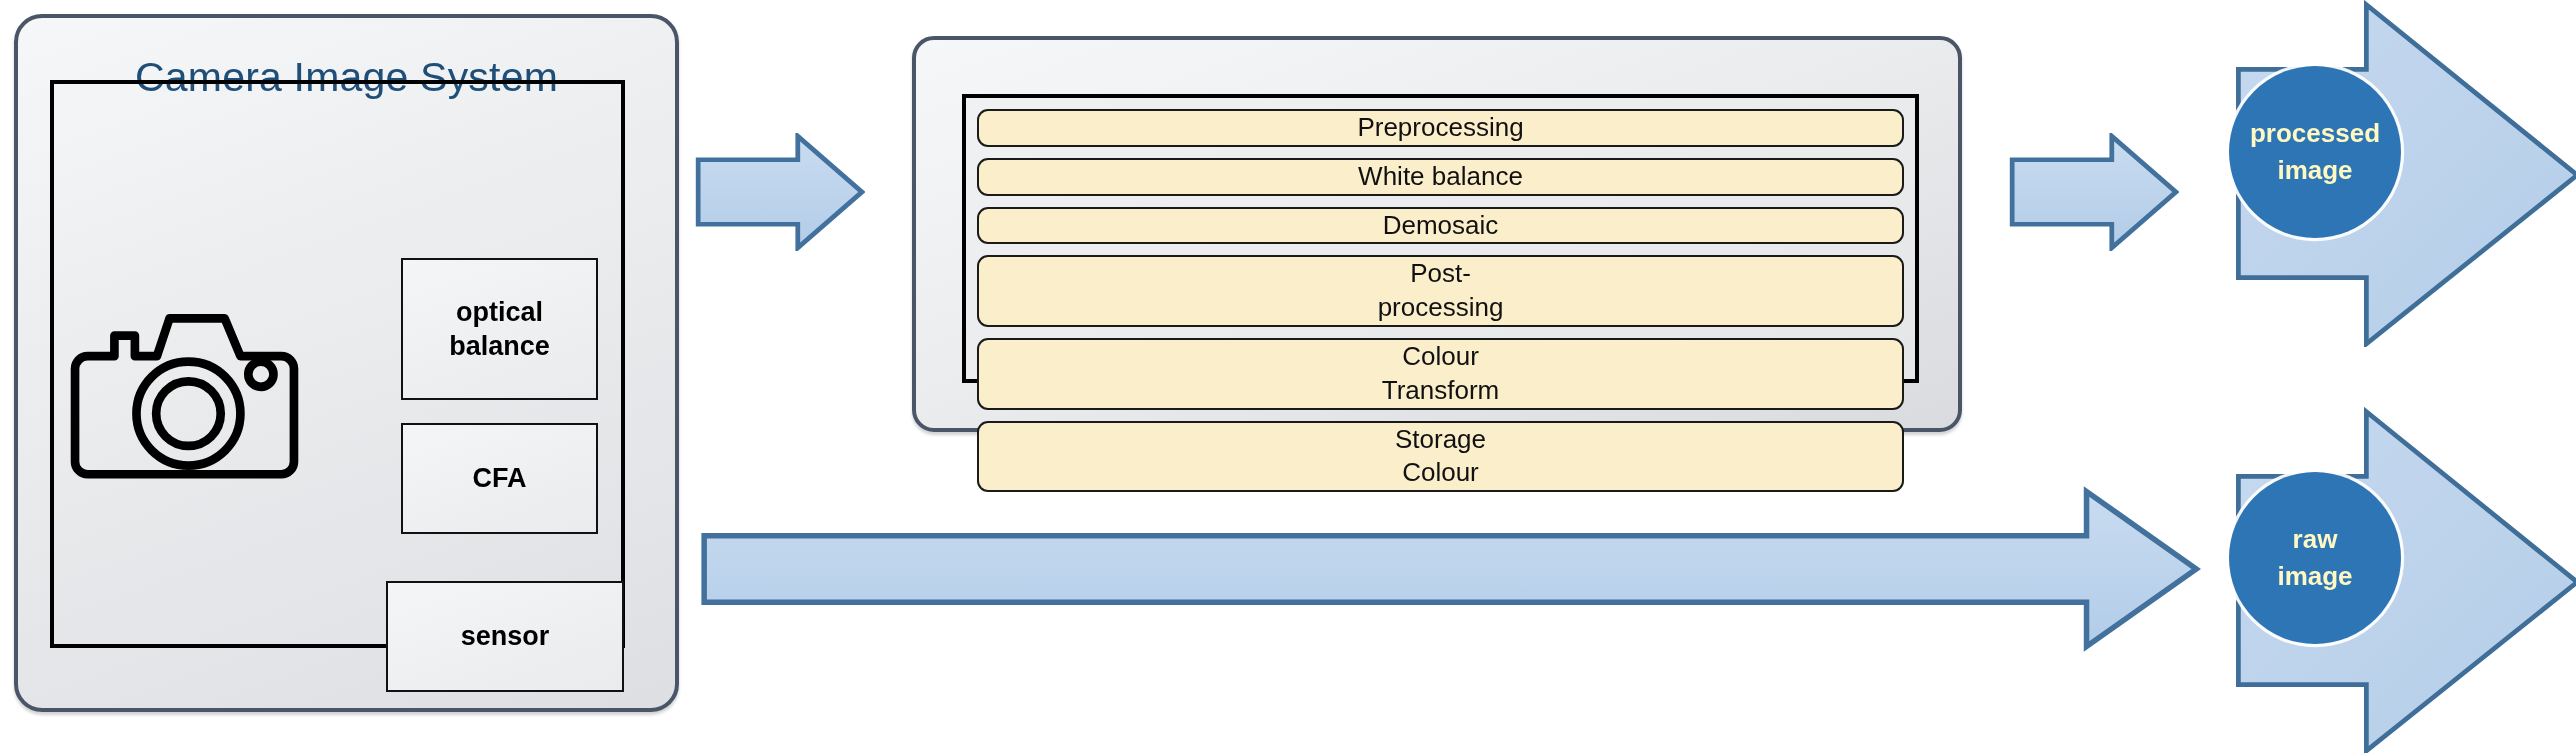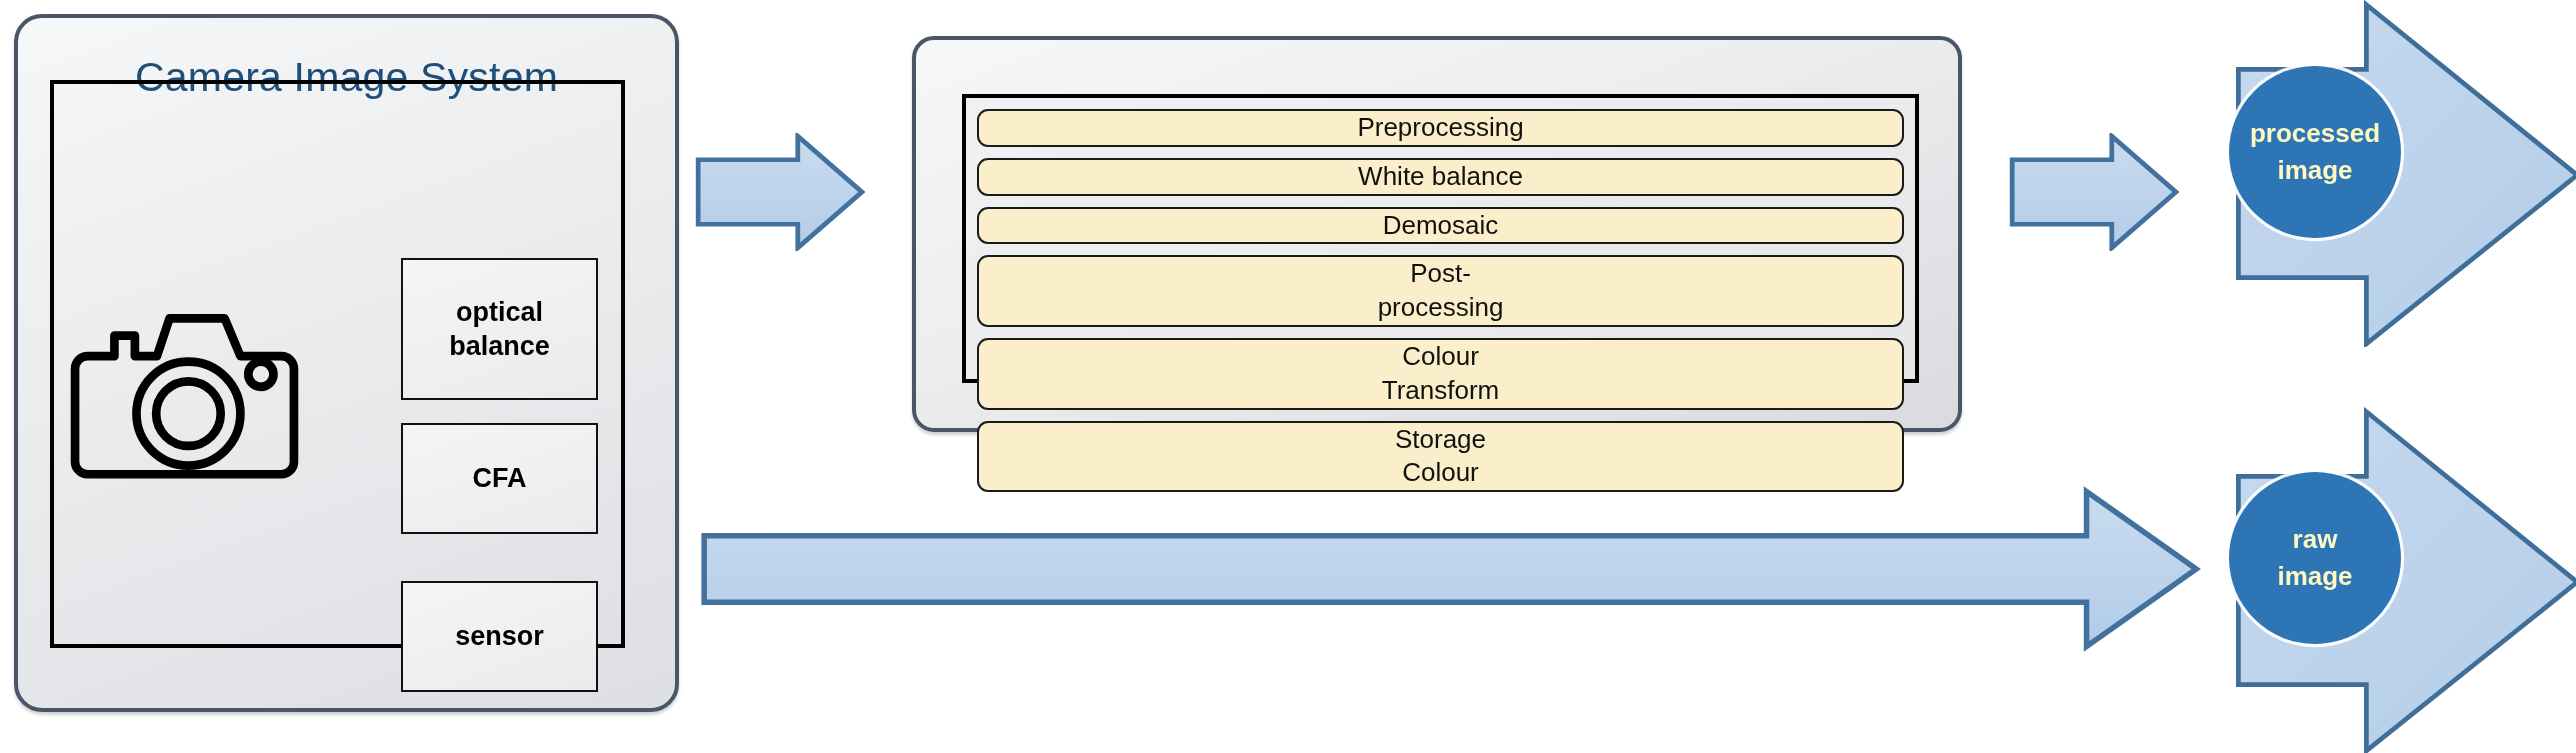--- a/index.html
+++ b/index.html
@@ -70,21 +70,21 @@
     align-items: center;
     justify-content: center;
     text-align: center;
     font-size: 27px;
     font-weight: bold;
     color: #000000;
     line-height: 1.26;
   }
   .part-box.p0 { left: 347px; top: 174px; width: 197px; height: 142px; }
   .part-box.p1 { left: 347px; top: 339px; width: 197px; height: 111px; }
-  .part-box.p2 { left: 347px; top: 497px; width: 197px; height: 111px; }
+  .part-box.p2 { left: 332px; top: 497px; width: 238px; height: 111px; }
 
   
   .isp-panel {
     position: absolute;
     left: 912px;
     top: 36px;
     width: 1050px;
     height: 396px;
     border: 4.7px solid #4A5568;
     border-radius: 22px;

